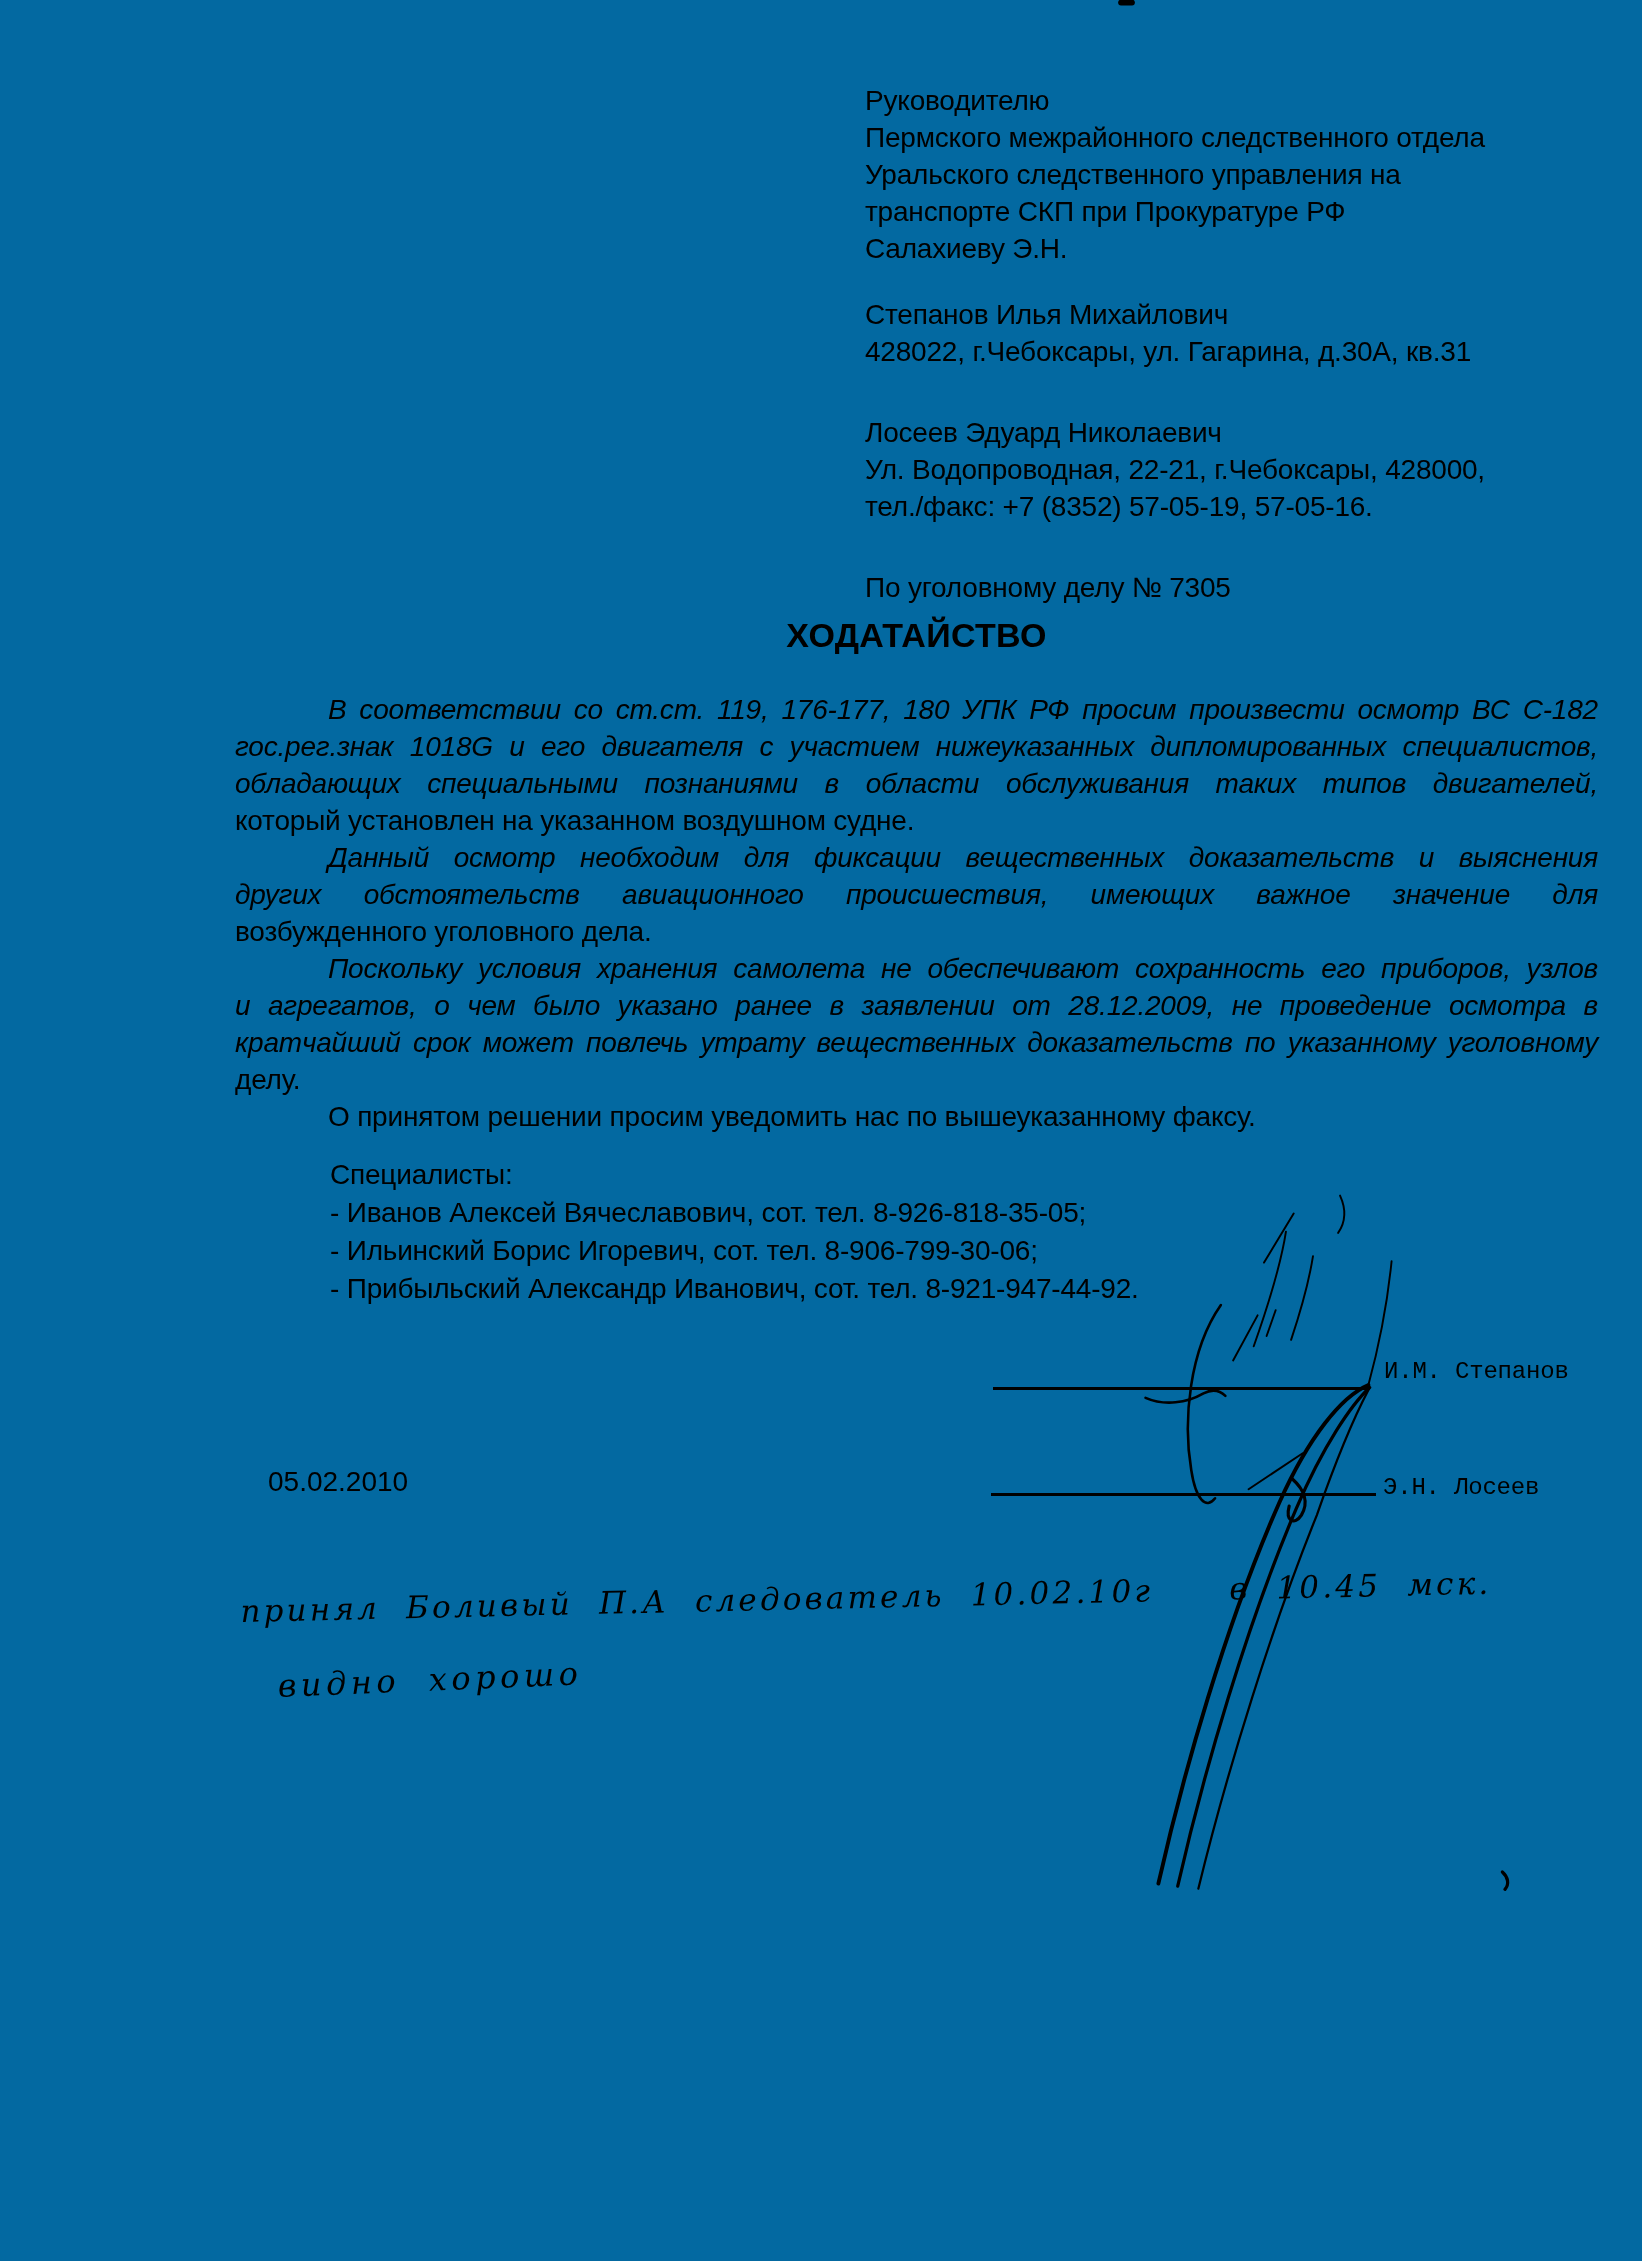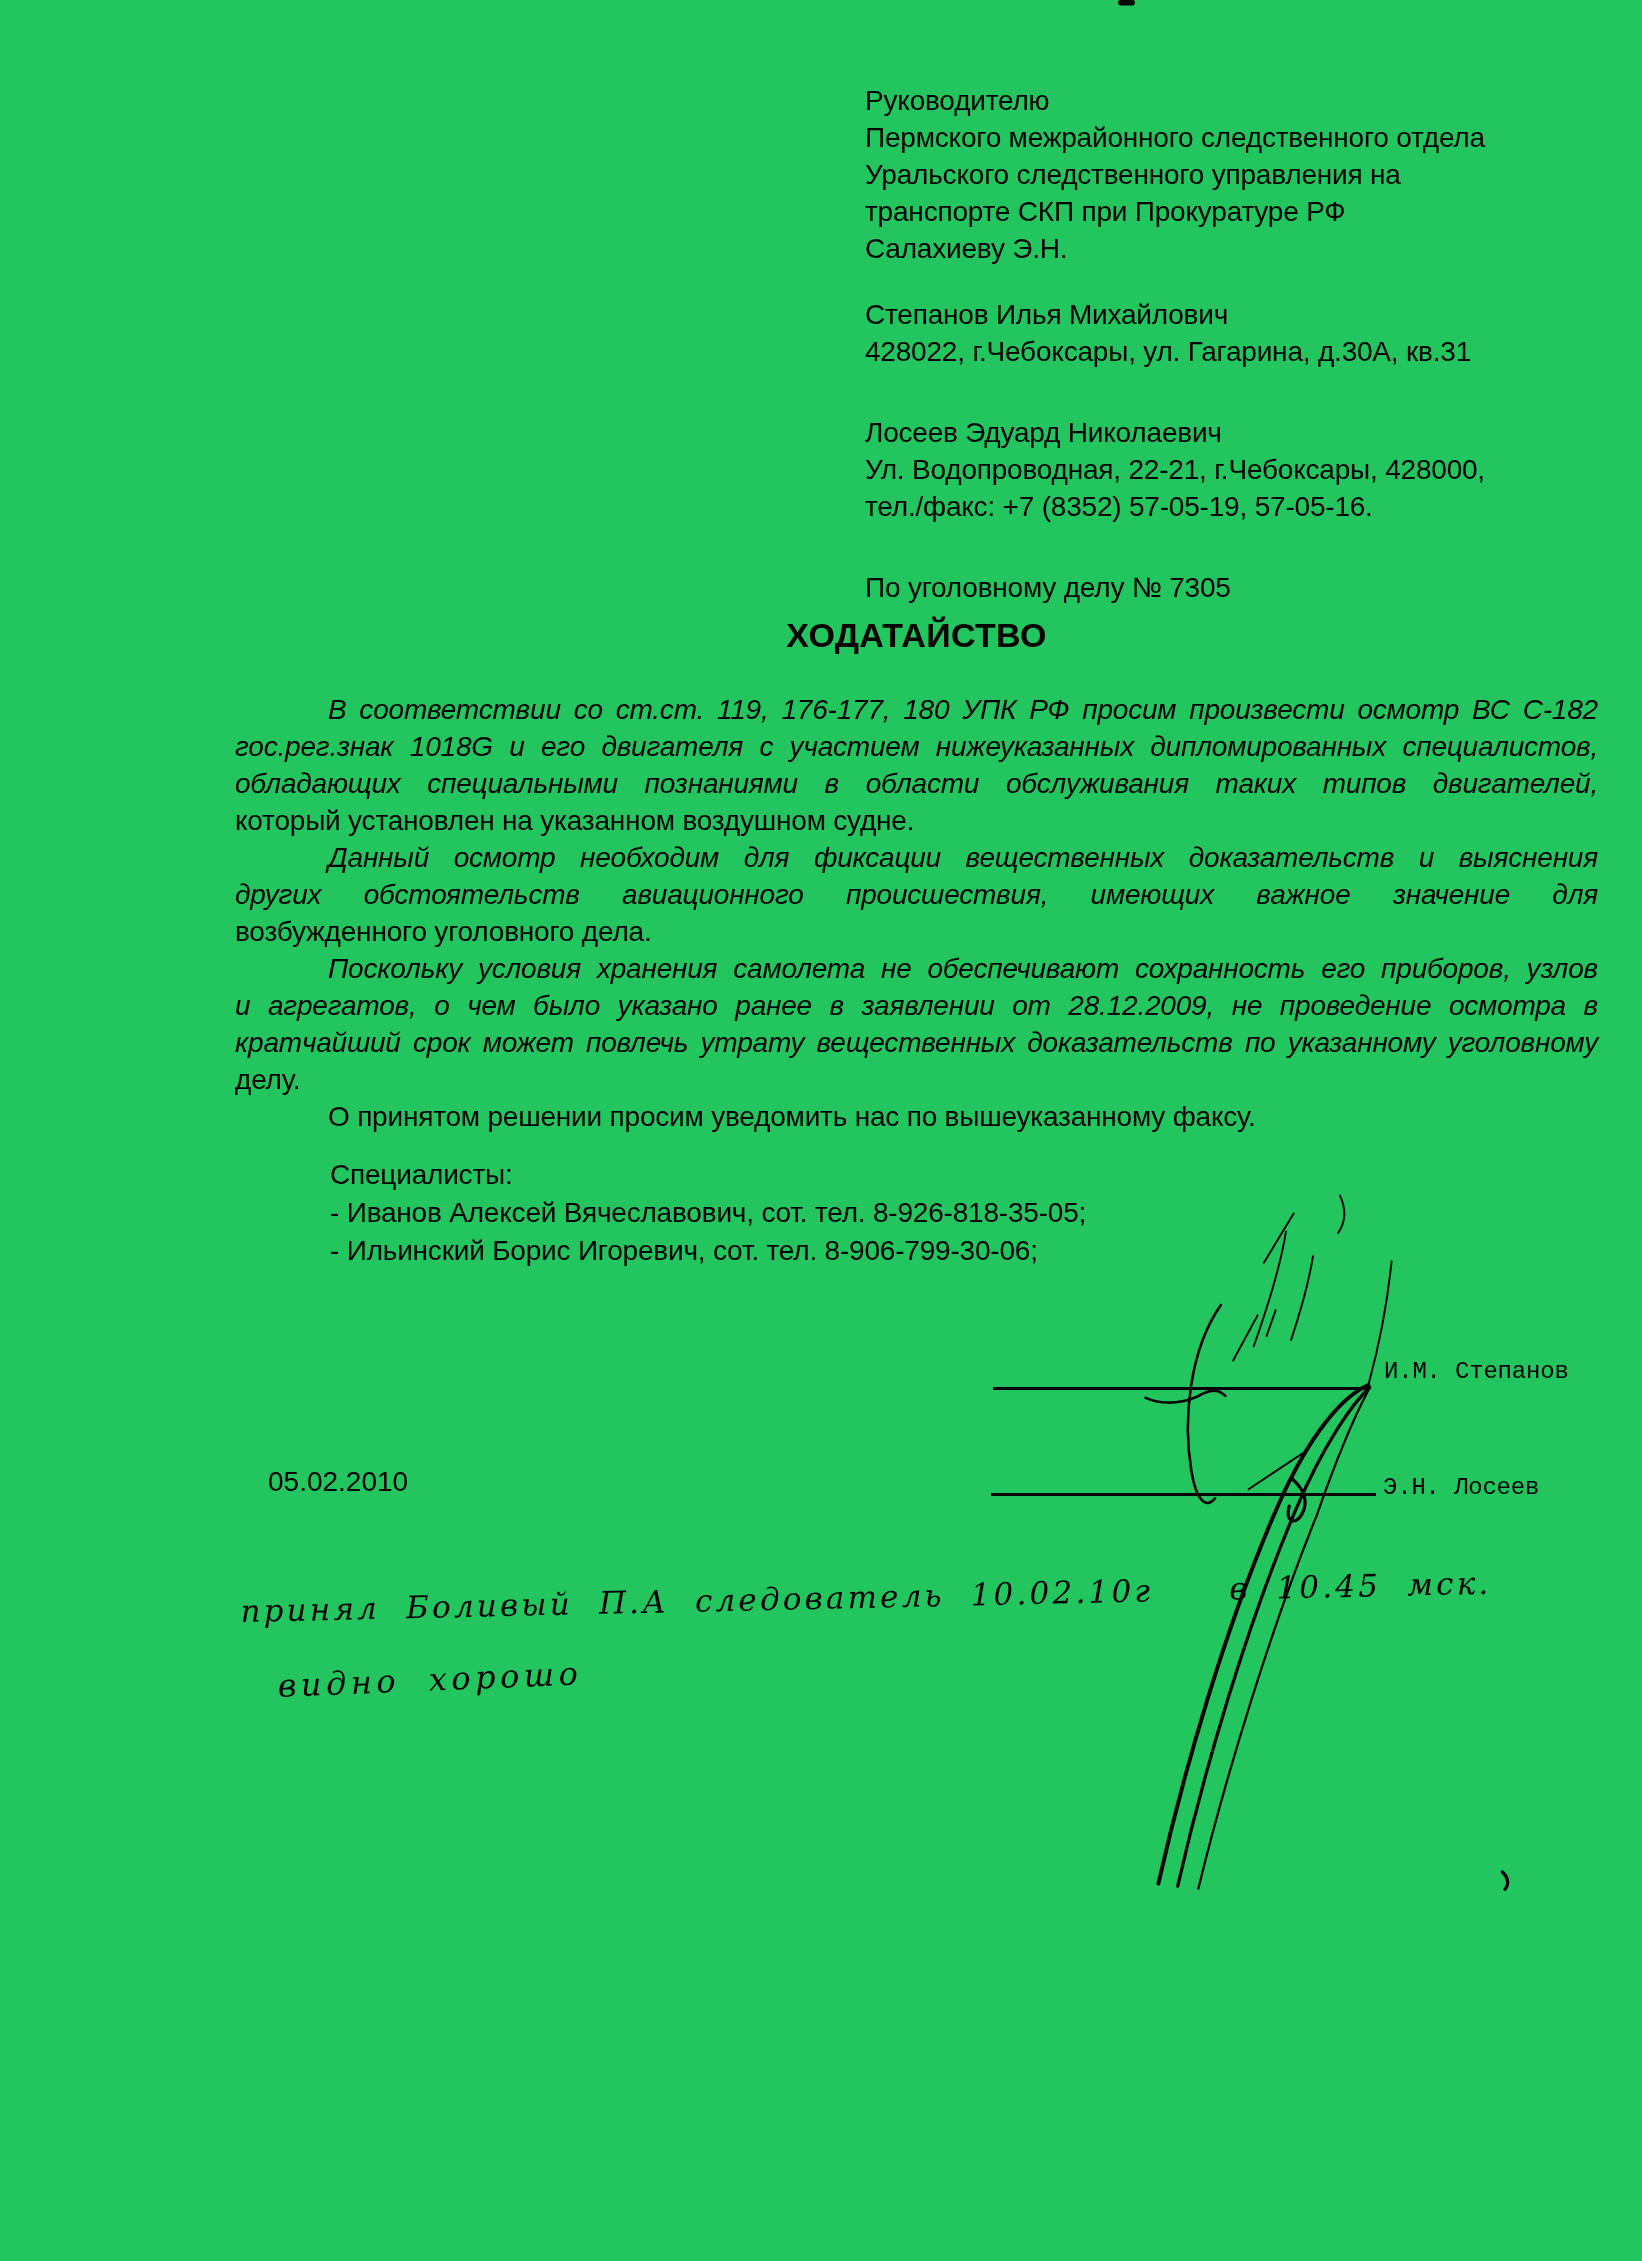--- a/index.html
+++ b/index.html
@@ -1,19 +1,19 @@
 <!DOCTYPE html>
 <html style="font-size:10.3px"><head>
 <meta charset="utf-8">
 <style>
   html,body{margin:0;padding:0;background:#888;}
   .page{
     position:relative;
     width:1643px;height:2261px;
-    background:#22c55e;
+    background:#0369a1;
     font-family:"Liberation Sans", sans-serif;
     color:#000;
     overflow:hidden;
   }
   .addr{
     position:absolute;left:865px;top:82px;width:747px;
     font-size:28px;line-height:37px;letter-spacing:-0.2px;
   }
   .addr .grp{margin:0;}
   .addr .g2{margin-top:29px;}
@@ -105,20 +105,21 @@
     </div>
     <div>
       <div class="lline ind">О принятом решении просим уведомить нас по вышеуказанному факсу.</div>
     </div>
   </div>
 
   <div class="specialists">
     <div>Специалисты:</div>
     <div>- Иванов Алексей Вячеславович, сот. тел. 8-926-818-35-05;</div>
     <div>- Ильинский Борис Игоревич, сот. тел. 8-906-799-30-06;</div>
+    <div>- Прибыльский Александр Иванович, сот. тел. 8-921-947-44-92.</div>
   </div>
 
   <div class="sig-line sig1-line"></div>
   <div class="sig-name sig1-name">И.М. Степанов</div>
   <div class="date-label">05.02.2010</div>
   <div class="sig-line sig2-line"></div>
   <div class="sig-name sig2-name">Э.Н. Лосеев</div>
 
   <div class="hand hand-line1">
     <span>принял Боливый П.А следователь 10.02.10г</span>

